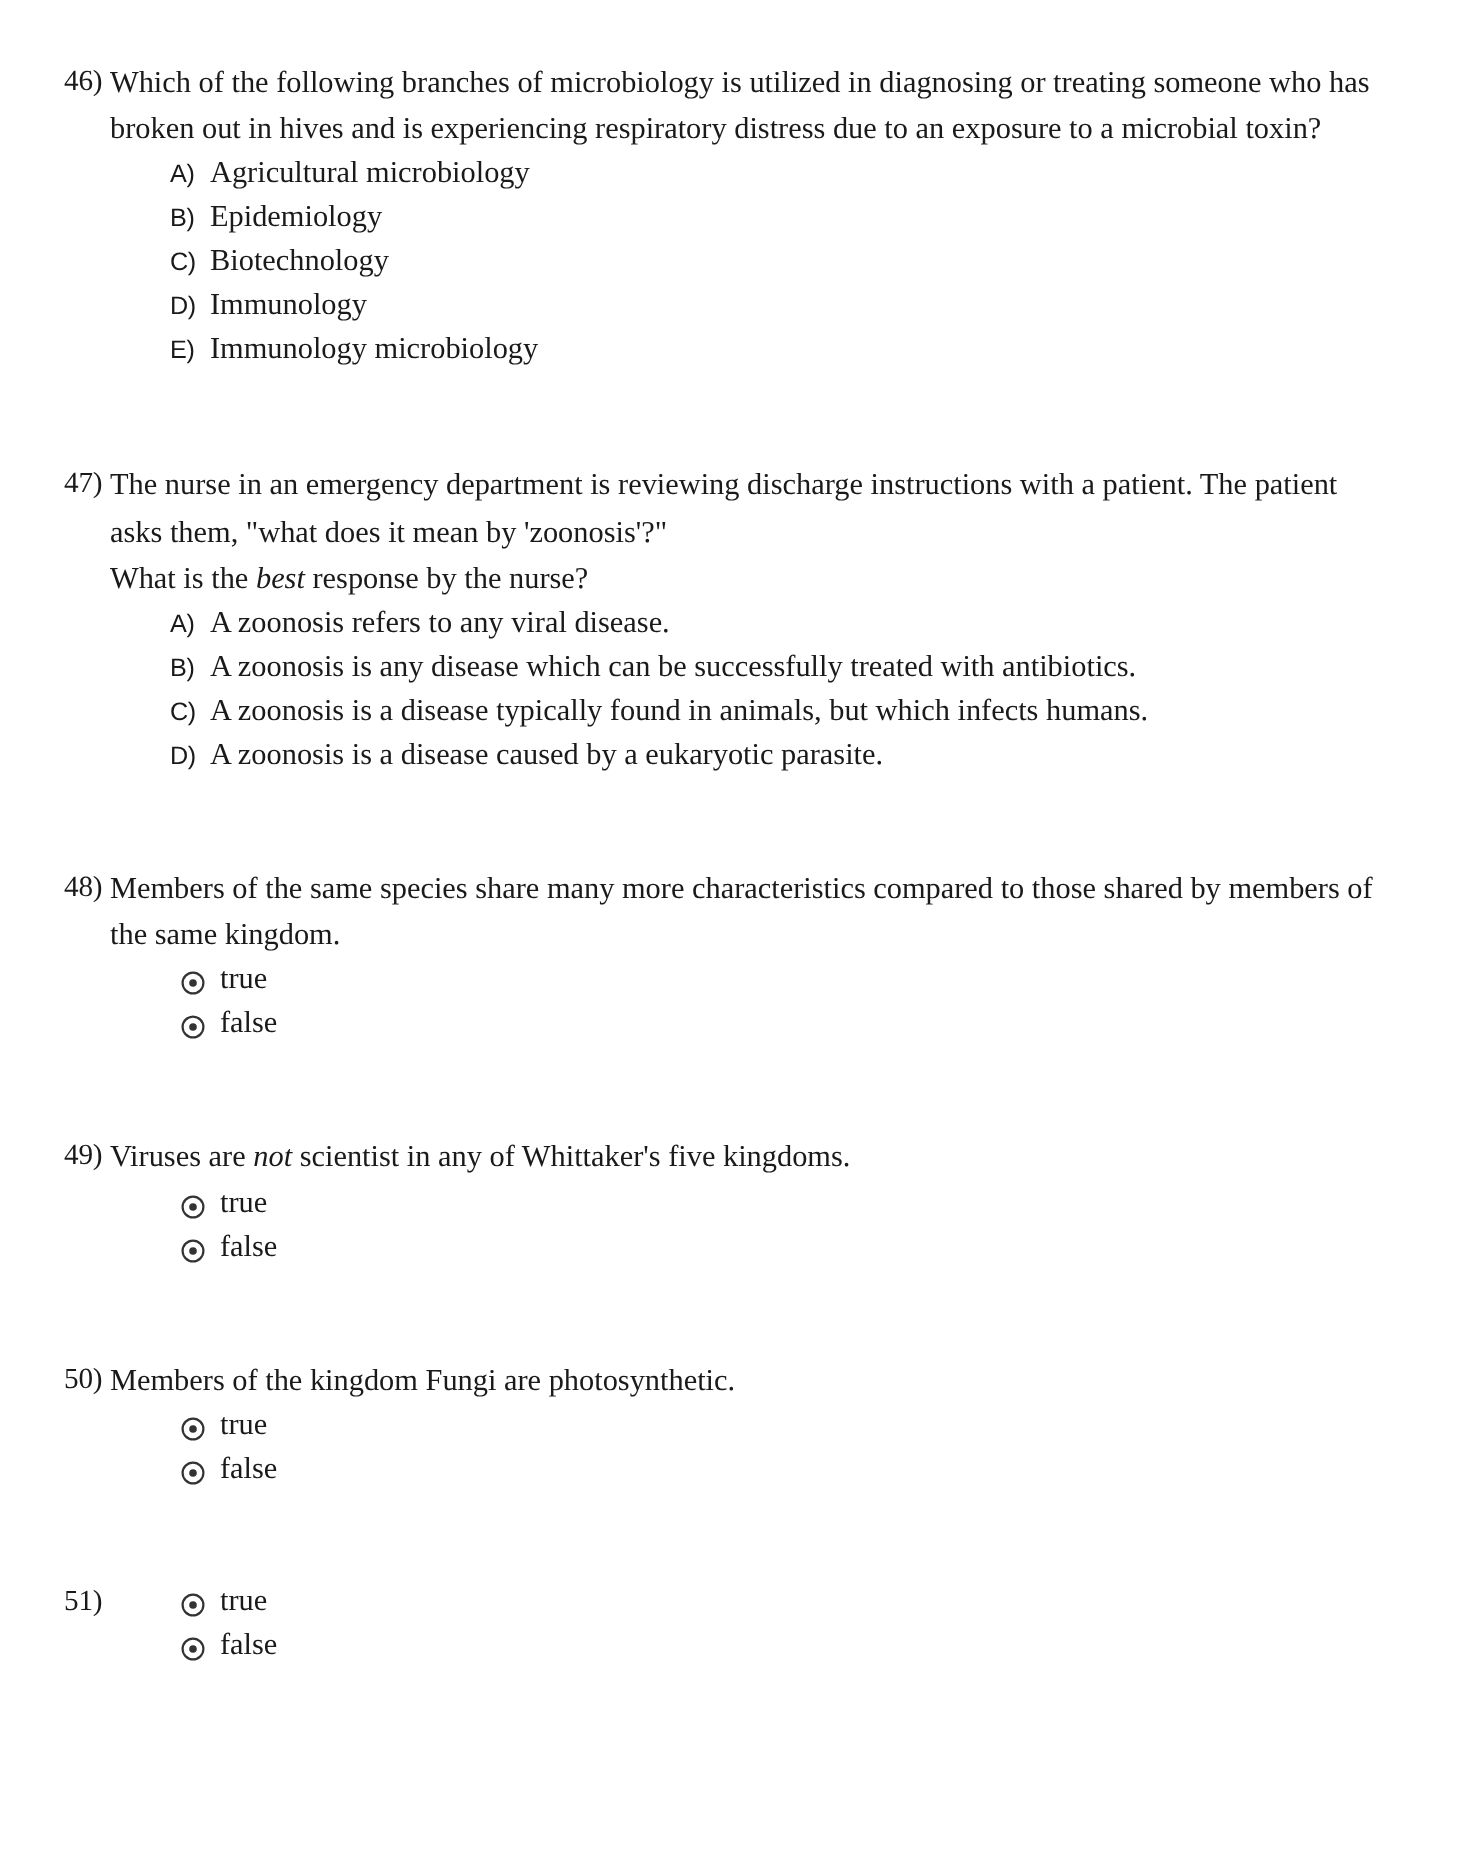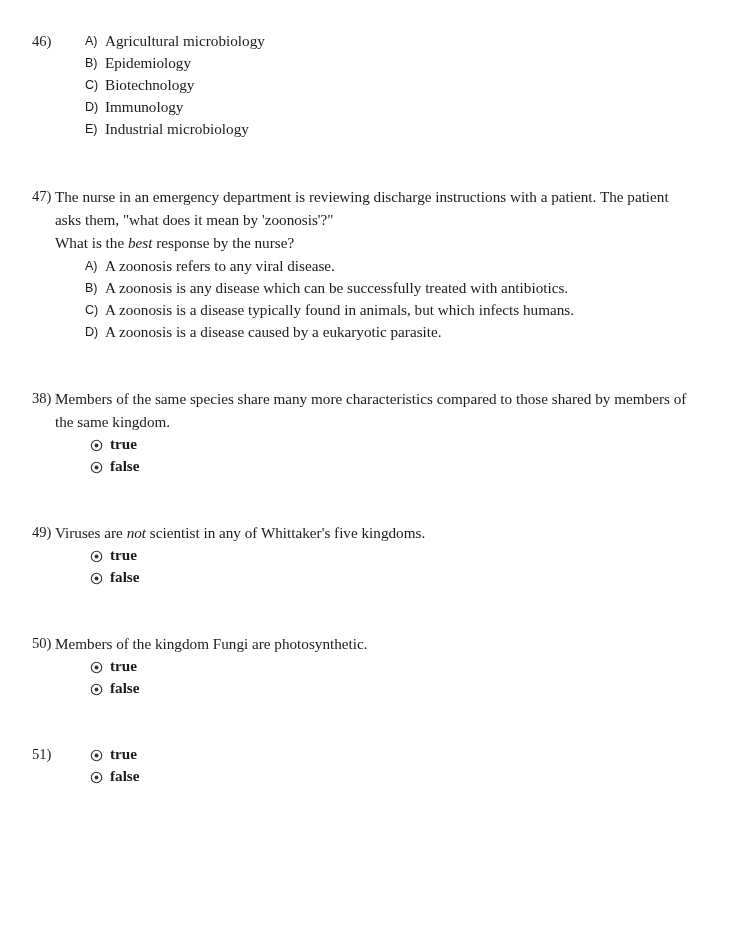--- a/index.html
+++ b/index.html
@@ -104,57 +104,57 @@
   .tf-bullet svg {
     display: block;
     position: absolute;
     left: 0;
     top: 6px;
   }
 
   .tf-text {
     display: inline-block;
     line-height: 22px;
-    font-weight: bold;
   }
 
   
   .gap-lg { height: 45px; }
   .gap-md { height: 44px; }
   .gap-sm { height: 44px; }
 </style>
 </head>
 <body>
 
 <div class="page">
 
   <div class="question">
     <div class="q-head">
       <span class="q-num">46)</span>
+      <span class="q-text">Which of the following branches of microbiology is utilized in diagnosing or treating someone who has broken out in hives and is experiencing respiratory distress due to an exposure to a microbial toxin?</span>
     </div>
     <ul class="options">
       <li class="option">
         <span class="opt-letter">A)</span>
         <span class="opt-text">Agricultural microbiology</span>
       </li>
       <li class="option">
         <span class="opt-letter">B)</span>
         <span class="opt-text">Epidemiology</span>
       </li>
       <li class="option">
         <span class="opt-letter">C)</span>
         <span class="opt-text">Biotechnology</span>
       </li>
       <li class="option">
         <span class="opt-letter">D)</span>
         <span class="opt-text">Immunology</span>
       </li>
       <li class="option">
         <span class="opt-letter">E)</span>
-        <span class="opt-text">Industrial microbiology</span>
+        <span class="opt-text">Immunology microbiology</span>
       </li>
     </ul>
   </div>
 
   <div class="gap-lg"></div>
 
   <div class="question">
     <div class="q-head">
       <span class="q-num">47)</span>
       <span class="q-text">The nurse in an emergency department is reviewing discharge instructions with a patient. The patient asks them, "what does it mean by 'zoonosis'?"</span>
@@ -179,21 +179,21 @@
         <span class="opt-letter">D)</span>
         <span class="opt-text">A zoonosis is a disease caused by a eukaryotic parasite.</span>
       </li>
     </ul>
   </div>
 
   <div class="gap-md"></div>
 
   <div class="question">
     <div class="q-head">
-      <span class="q-num">38)</span>
+      <span class="q-num">48)</span>
       <span class="q-text">Members of the same species share many more characteristics compared to those shared by members of the same kingdom.</span>
     </div>
     <ul class="options">
       <li class="tf-option">
         <span class="tf-bullet">
           <svg width="13" height="13" viewBox="0 0 13 13" aria-hidden="true">
             <circle cx="6.5" cy="6.5" r="5.2" fill="none" stroke="#333" stroke-width="1.1"></circle>
             <circle cx="6.5" cy="6.5" r="1.9" fill="#333"></circle>
           </svg>
         </span>

